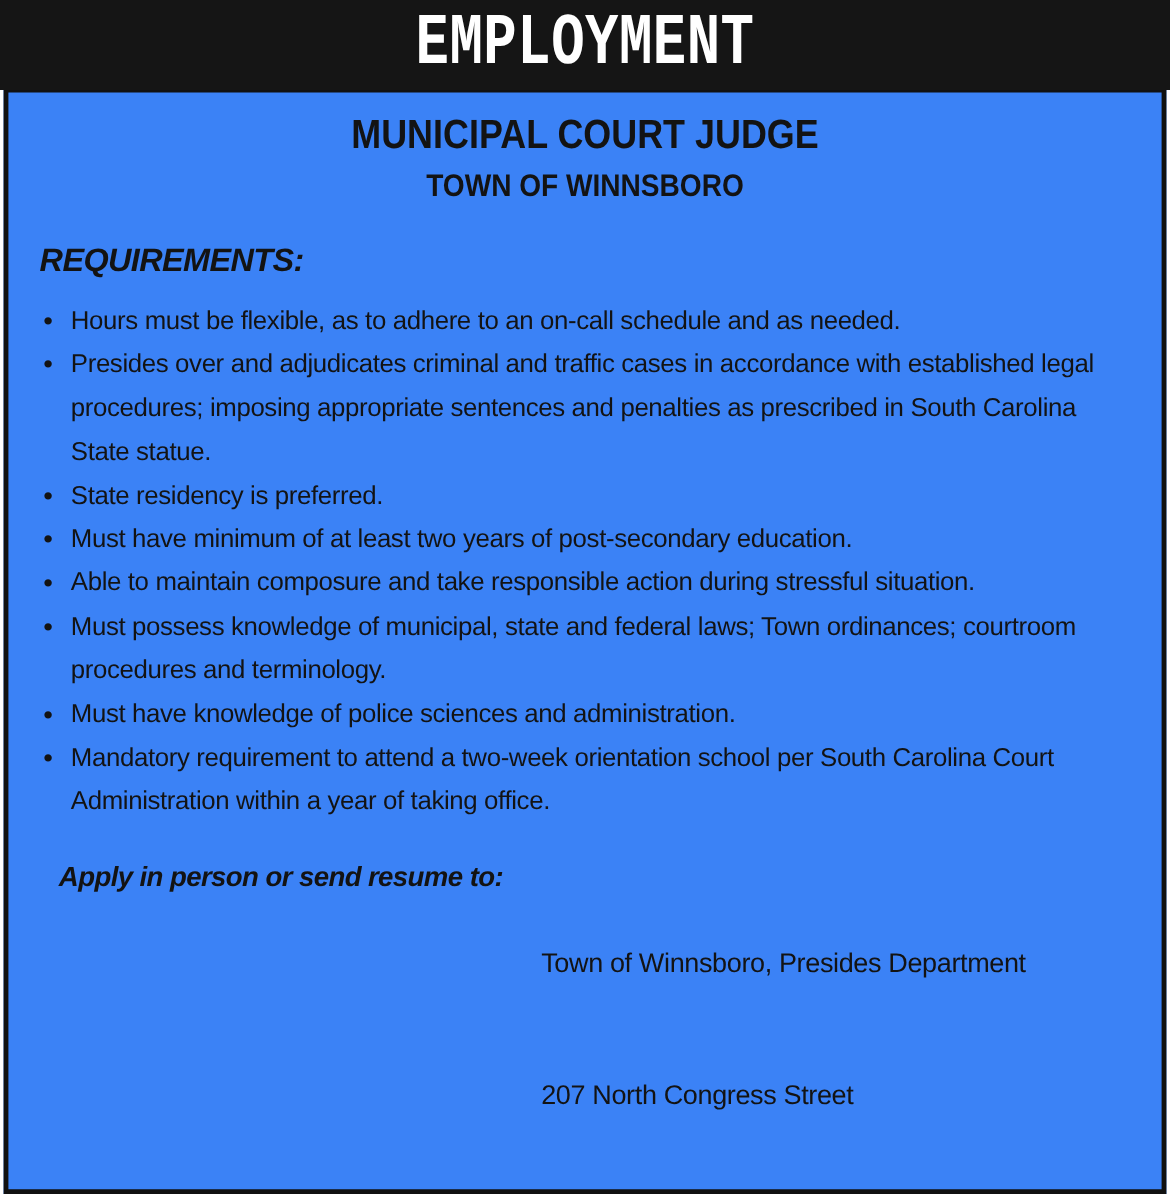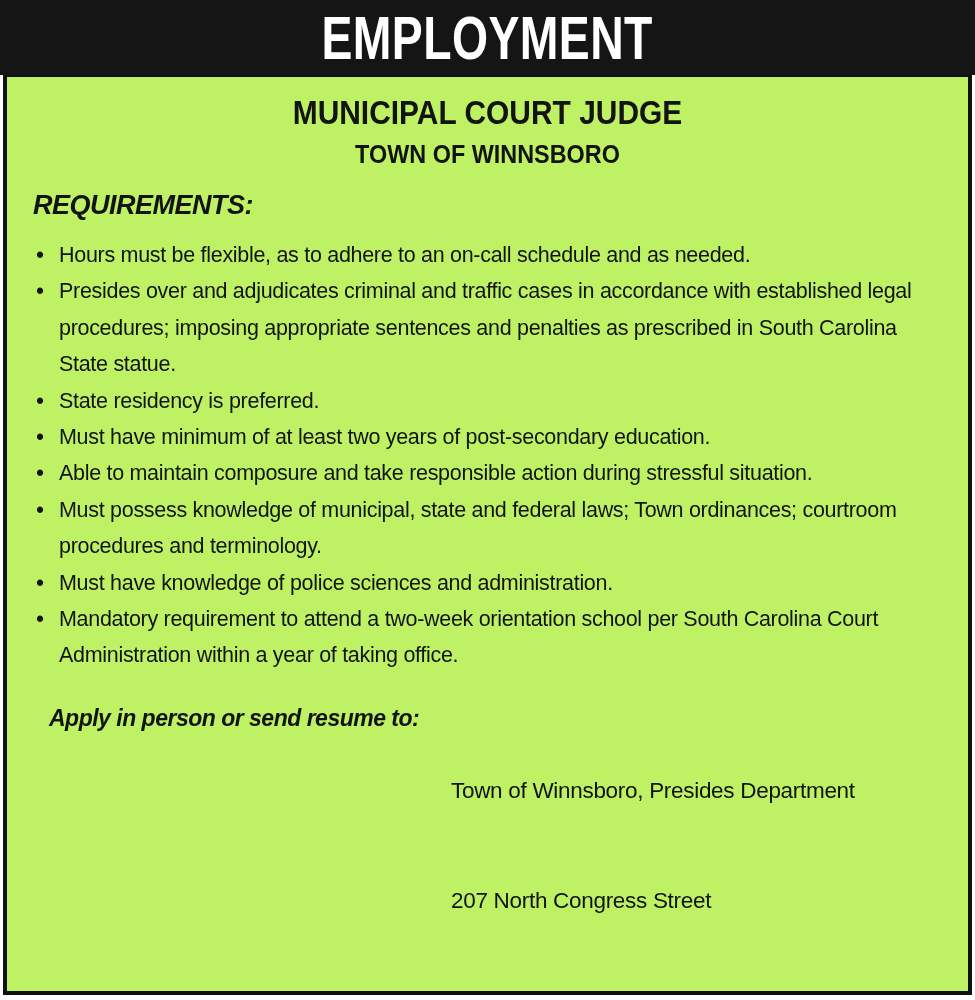--- a/index.html
+++ b/index.html
@@ -11,38 +11,39 @@
     font-family: "Liberation Sans", sans-serif;
     color: #131313;
     overflow: hidden;
   }
   .masthead {
     height: 75px;
     background: #151515;
     display: flex;
     align-items: center;
     justify-content: center;
+    font-family: Liberation Mono, monospace;
   }
   .masthead-title {
     color: #ffffff;
     font-weight: bold;
     font-size: 58px;
     letter-spacing: 0.5px;
     transform: scaleX(0.80) scaleY(1.05);
     white-space: nowrap;
   }
   .ad-box {
     margin: 0 3px;
     height: 920px;
     box-sizing: border-box;
     border: 4px solid #111111;
     border-top-width: 2px;
     padding: 12px 26px 16px 26px;
     position: relative;
-    background: #bef264;
+    background: #3b82f6;
   }
   .job-title {
     text-align: center;
     font-weight: bold;
     font-size: 34px;
     line-height: 38px;
     margin-top: 4px;
     transform: scaleX(0.88);
     white-space: nowrap;
   }
@@ -53,21 +54,21 @@
     line-height: 30px;
     margin-top: 8px;
     transform: scaleX(0.90);
     white-space: nowrap;
   }
   .req-label {
     font-weight: bold;
     font-style: italic;
     font-size: 27px;
     line-height: 32px;
-    margin-top: 20px;
+    margin-top: 32px;
     letter-spacing: -0.5px;
   }
   .req-list {
     list-style: none;
     margin: 16px 0 0 0;
     padding: 0;
     font-size: 21.5px;
     line-height: 36.4px;
     letter-spacing: -0.3px;
   }

